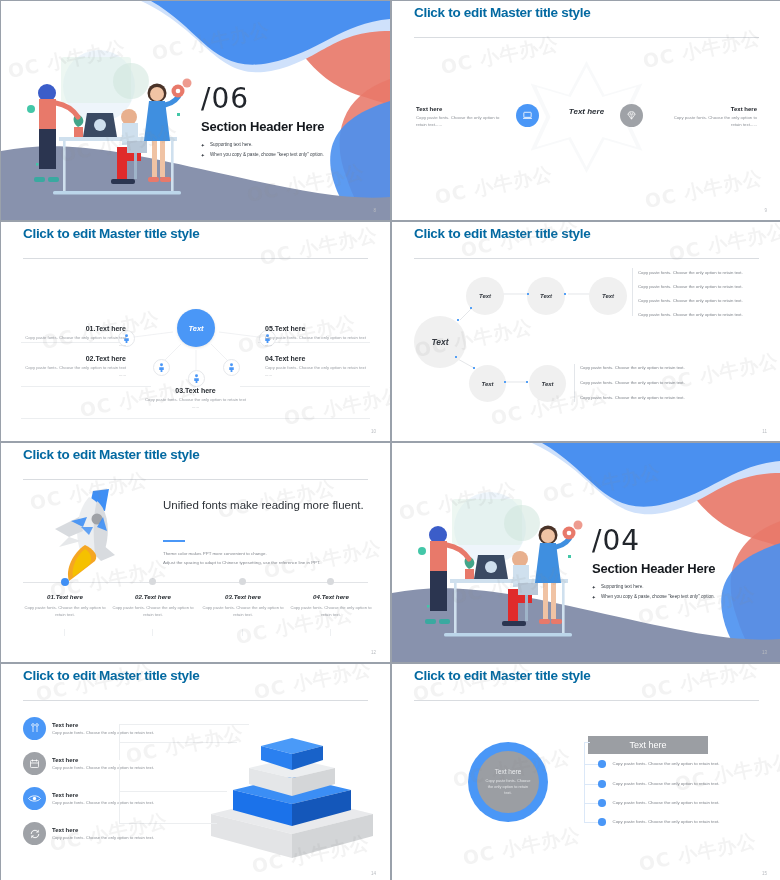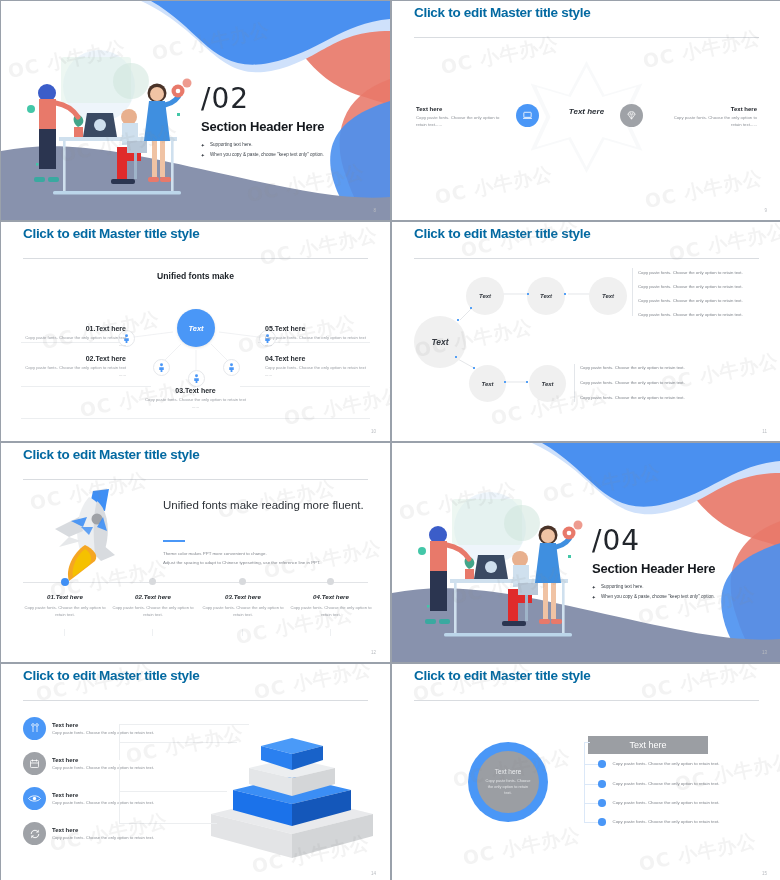--- a/index.html
+++ b/index.html
@@ -231,21 +231,21 @@
       <rect x="147" y="176" width="11" height="5" rx="2" fill="#e8796a"></rect>
       <rect x="159" y="176" width="11" height="5" rx="2" fill="#e8796a"></rect>
       <path d="M164 104 c10 -2 14 -8 16 -14" stroke="#3f8fe0" stroke-width="5" fill="none" stroke-linecap="round"></path>
       <circle cx="177" cy="90" r="6.5" fill="#e8796a"></circle>
       <circle cx="177" cy="90" r="2.3" fill="#fff"></circle>
       <circle cx="186" cy="82" r="4.5" fill="#e8796a" opacity=".75"></circle>
       <path d="M176 112 l3 0 l0 3 l-3 0z" fill="#43c7a8"></path>
       <path d="M35 162 l2.5 0 l0 2.5 l-2.5 0z" fill="#43c7a8"></path>
     </svg>
     <div class="sec-content">
-      <div class="sec-num">/02</div>
+      <div class="sec-num">/06</div>
       <div class="sec-head">Section Header Here</div>
       <ul class="sec-bullets">
         <li>Supporting text here.</li>
         <li>When you copy &amp; paste, choose "keep text only" option.</li>
       </ul>
     </div>
     <div class="wm">
       <span style="left:6px;  top:46px;">OC 小牛办公</span>
       <span style="left:150px;top:28px;">OC 小牛办公</span>
       <span style="left:58px; top:130px;">OC 小牛办公</span>
@@ -291,21 +291,20 @@
       <span style="left:252px;top:176px;">OC 小牛办公</span>
     </div>
     <div class="pagenum">9</div>
   </div>
 
   <div class="slide">
     <div class="title">Click to edit Master title style</div>
     <div class="title-rule"></div>
 
     <div class="s10-head2">
-      <div>Unified fonts make</div>
     </div>
 
     <div class="s10-rule" style="left:20px; width:112px; top:120px;"></div>
     <div class="s10-rule" style="left:20px; width:130px; top:164px;"></div>
     <div class="s10-rule" style="right:20px; width:112px; top:120px;"></div>
     <div class="s10-rule" style="right:20px; width:130px; top:164px;"></div>
     <div class="s10-rule" style="left:20px; right:20px; top:196px;"></div>
 
     <svg style="position:absolute;inset:0;" viewBox="0 0 389 219">
       <path d="M195 128 L195 150" stroke="#e9ebee" stroke-width="0.7" fill="none"></path>

